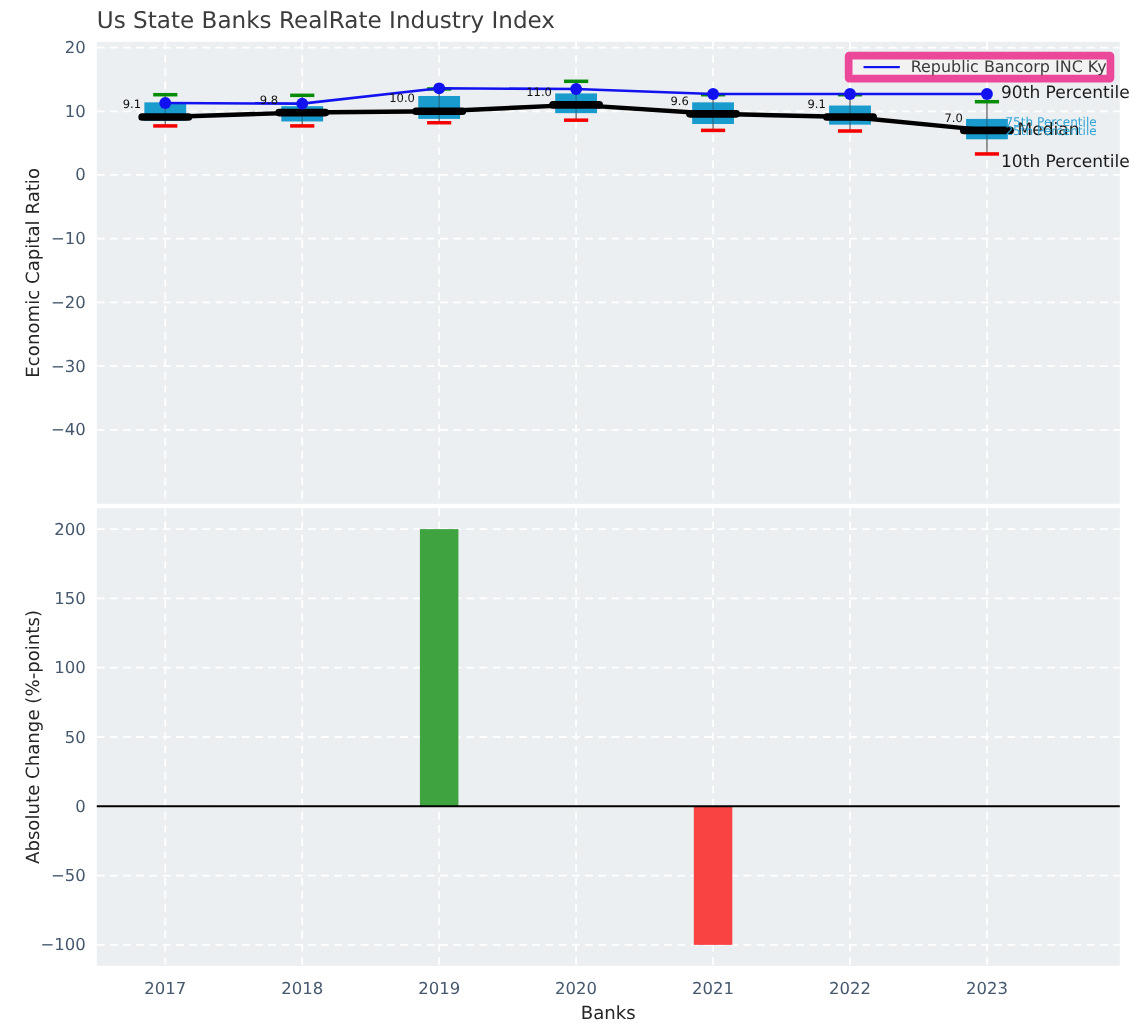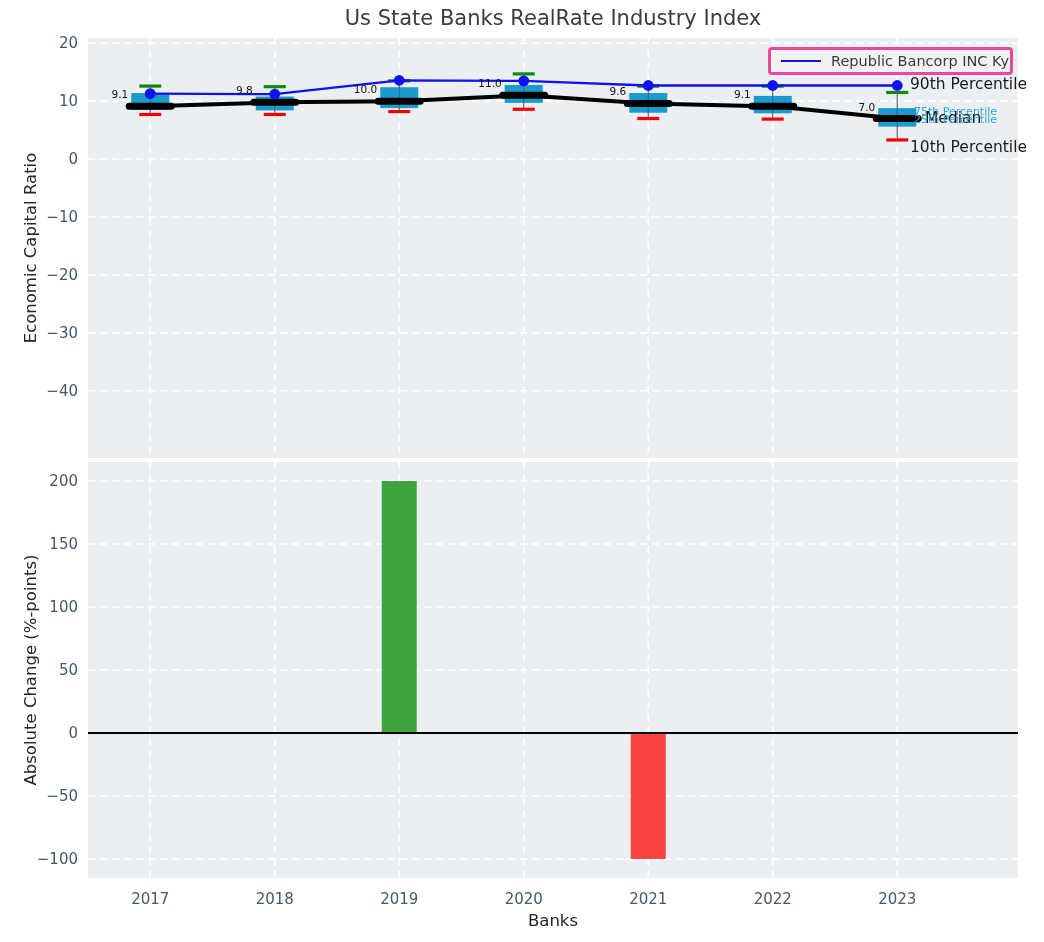--- a/index.html
+++ b/index.html
@@ -1,26 +1,26 @@
 <!DOCTYPE html>
 <html><head>
 <meta charset="utf-8">
 <style>
   html,body{margin:0;padding:0;background:#fff;}
   .figure{position:relative;width:1044px;height:942px;background:#ffffff;
           font-family:"DejaVu Sans","Liberation Sans",sans-serif;overflow:hidden;}
   .figure svg{position:absolute;left:0;top:0;}
-  .fig-title{position:absolute;left:88px;top:6px;width:930px;text-align:center;
+  .fig-title{position:absolute;left:88px;top:6px;width:930px;
              font-size:21px;color:#3c3c3c;}
   .ylabel{position:absolute;white-space:nowrap;font-size:16.5px;color:#262626;
           transform:translate(-50%,-50%) rotate(-90deg);}
   .xlabel{position:absolute;left:88px;top:911px;width:930px;text-align:center;
           font-size:16.5px;color:#262626;}
   .legend{position:absolute;left:768px;top:47px;width:245px;height:28px;
-          background:rgba(242,242,242,.92);border:3px solid #ec4899;border-radius:4px;
+          background:rgba(242,242,242,.92);border:7px solid #ec4899;border-radius:4px;
           display:flex;align-items:center;box-sizing:border-box;padding-left:10px;}
   .legend .sample{display:inline-block;width:40px;height:0;border-top:2.4px solid #1212f0;
           margin-right:10px;}
   .legend .label{font-size:14.5px;color:#3a3a3a;white-space:nowrap;}
 </style>
 </head>
 <body>
 
 <div class="figure">
   <svg id="plot" width="1044" height="942" viewBox="0 0 1044 942">

